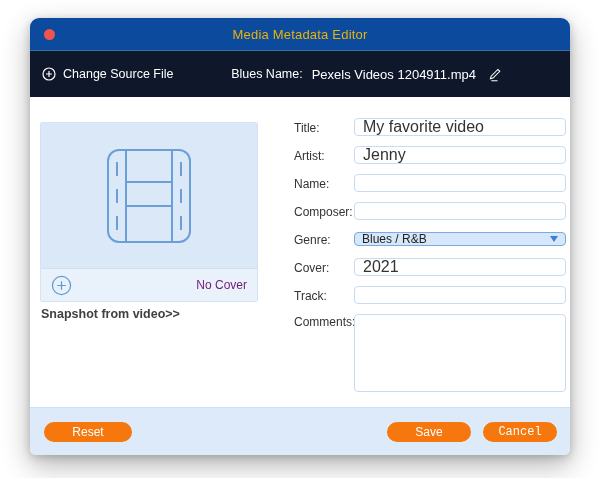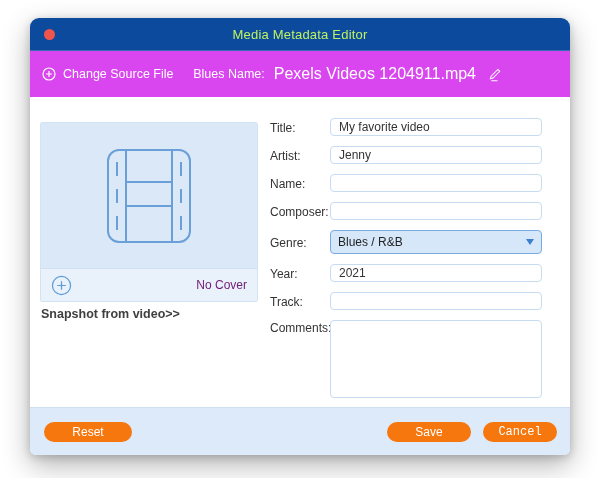--- a/index.html
+++ b/index.html
@@ -15,31 +15,31 @@
   
   .titlebar {
     height: 33px; background: #0b4a9c; position: relative;
     display: flex; align-items: center; justify-content: center;
     border-bottom: 1px solid #3a6cb3;
   }
   .traffic-dot {
     position: absolute; left: 14px; top: 11px; width: 11px; height: 11px;
     border-radius: 50%; background: #f0544c; cursor: pointer;
   }
-  .win-title { color: #bef264; font-size: 13px; letter-spacing: .2px; }
+  .win-title { color: #eab308; font-size: 13px; letter-spacing: .2px; }
 
   
   .subheader {
-    height: 46px; background: #d946ef; color: #ffffff;
+    height: 46px; background: #0f172a; color: #ffffff;
     display: flex; align-items: center; justify-content: space-between;
     padding: 0 68px 0 12px;
   }
   .subheader .left, .subheader .right { display: flex; align-items: center; gap: 7px; }
   .subheader .label, .subheader .link-text { font-size: 12.5px; }
-  .subheader .filename { font-size: 16px; margin-left: 2px; }
+  .subheader .filename { font-size: 13px; margin-left: 2px; }
   .icon-btn { display: inline-flex; align-items: center; cursor: pointer; }
 
   
   .content { position: relative; height: 310px; background: #ffffff; }
 
   .cover-panel {
     position: absolute; left: 10px; top: 25px; width: 218px; height: 180px;
     border: 1px solid #d4e3f4; border-radius: 2px; overflow: hidden;
     display: flex; flex-direction: column;
   }
@@ -52,36 +52,36 @@
     justify-content: space-between; padding: 0 10px;
   }
   .no-cover { font-size: 12px; color: #701a75; }
 
   .snapshot-link {
     position: absolute; left: 11px; top: 210px; font-size: 12.5px; font-weight: 600;
     color: #404040; cursor: pointer; text-decoration: none;
   }
 
   
-  .form { position: absolute; left: 240px; top: 21px; width: 272px; }
+  .form { position: absolute; left: 264px; top: 21px; width: 272px; }
   .form-row { display: flex; align-items: center; margin-bottom: 10px; min-height: 18px; }
   .form-row.align-top { align-items: flex-start; }
   .form-label { width: 60px; flex: 0 0 60px; font-size: 12px; color: #333333; padding-top: 1px; }
   .form-input {
     flex: 1; height: 18px; border: 1px solid #c7dcf2; border-radius: 4px;
-    padding: 0 8px; font-size: 12px; color: #333333; background: #ffffff;
+    padding: 0 8px; font-size: 16px; color: #333333; background: #ffffff;
     font-family: "Liberation Sans", sans-serif; outline: none; width: 100%;
   }
   .form-textarea {
     flex: 1; height: 78px; border: 1px solid #c7dcf2; border-radius: 4px;
     padding: 4px 8px; font-size: 12px; color: #333333; background: #ffffff;
     font-family: "Liberation Sans", sans-serif; outline: none; resize: none; width: 100%;
   }
   .select {
-    flex: 1; height: 24px; background: #d6e7fa; border: 1px solid #79abe3;
+    flex: 1; height: 14px; background: #d6e7fa; border: 1px solid #79abe3;
     border-radius: 4px; display: flex; align-items: center; justify-content: space-between;
     padding: 0 7px; cursor: pointer;
   }
   .select-value { font-size: 12px; color: #222222; }
   .select-arrow {
     width: 0; height: 0; border-left: 4.5px solid transparent;
     border-right: 4.5px solid transparent; border-top: 6px solid #3e7ecf;
   }
 
   
@@ -192,21 +192,21 @@
 
       <div class="form-row">
         <span class="form-label">Genre:</span>
         <div class="select">
           <span class="select-value">Blues / R&amp;B</span>
           <span class="select-arrow"></span>
         </div>
       </div>
 
       <div class="form-row">
-        <span class="form-label">Year:</span>
+        <span class="form-label">Cover:</span>
         <input class="form-input" type="text" value="2021" style="">
       </div>
 
       <div class="form-row">
         <span class="form-label">Track:</span>
         <input class="form-input" type="text" value="" style="">
       </div>
 
       <div class="form-row align-top">
         <span class="form-label">Comments:</span>

